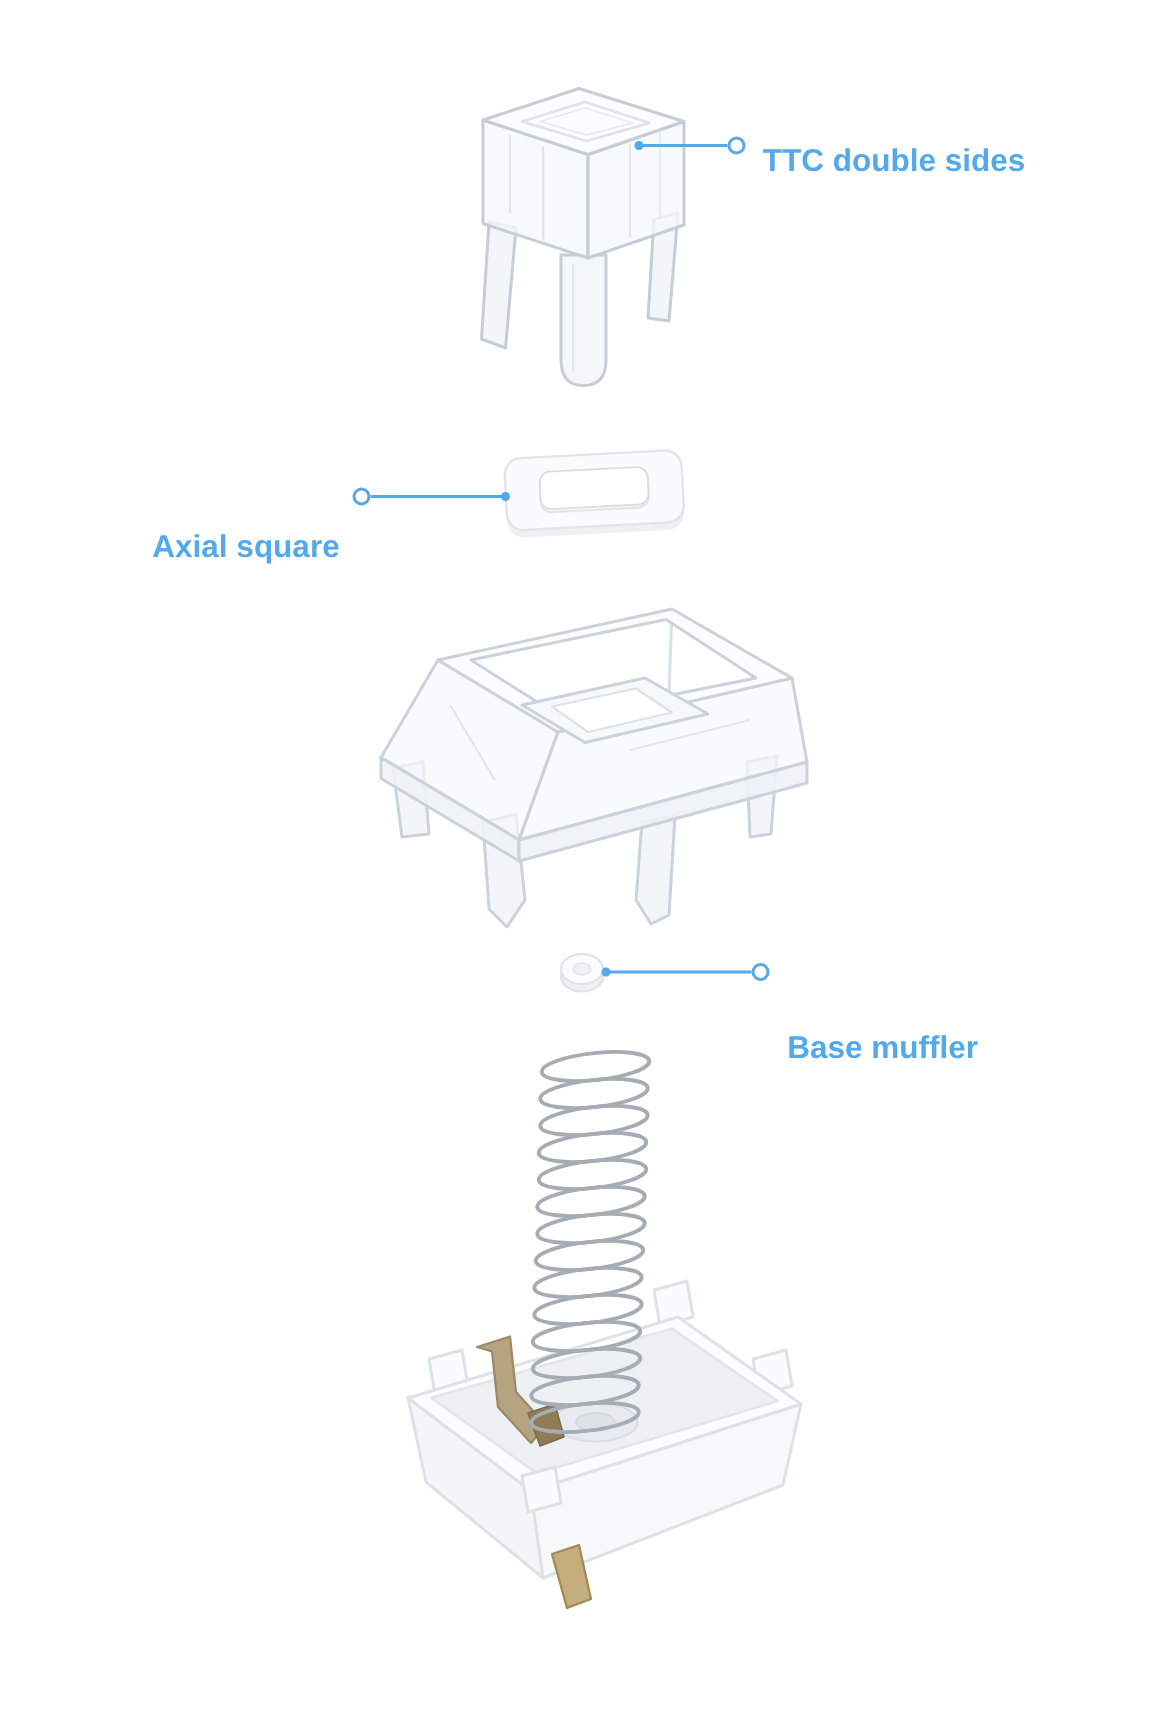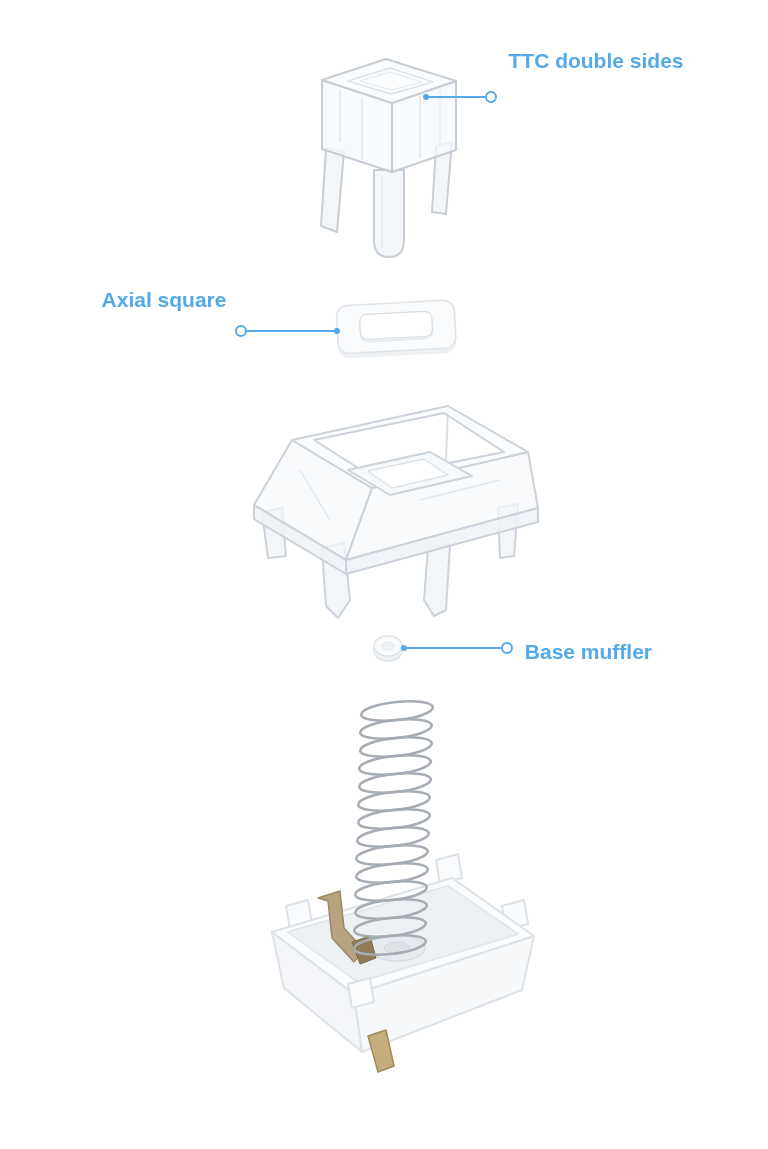--- a/index.html
+++ b/index.html
@@ -12,23 +12,23 @@
   }
   .artwork{position:absolute;left:0;top:0;}
   .callout{
     position:absolute;
     color:#53a9e9;
     font-weight:700;
     font-size:21px;
     line-height:33px;
     text-align:center;
   }
-  .callout div{white-space:nowrap;}
+  .callout div{white-space:nowrap;margin-top:47px;}
   .callout-top{left:498px;top:44px;width:196px;}
-  .callout-ring{left:90px;top:283px;width:148px;line-height:34px;}
+  .callout-ring{left:90px;top:301px;width:148px;line-height:34px;}
   .callout-base{left:492px;top:635px;width:160px;text-align:right;}
 </style>
 </head>
 <body>
 
 <div class="stage">
 
   <svg class="artwork" width="768" height="1149" viewBox="0 0 768 1149">
 
     <g stroke="#c7cdd4" stroke-width="2" fill="rgba(245,248,251,0.78)" stroke-linejoin="round">

